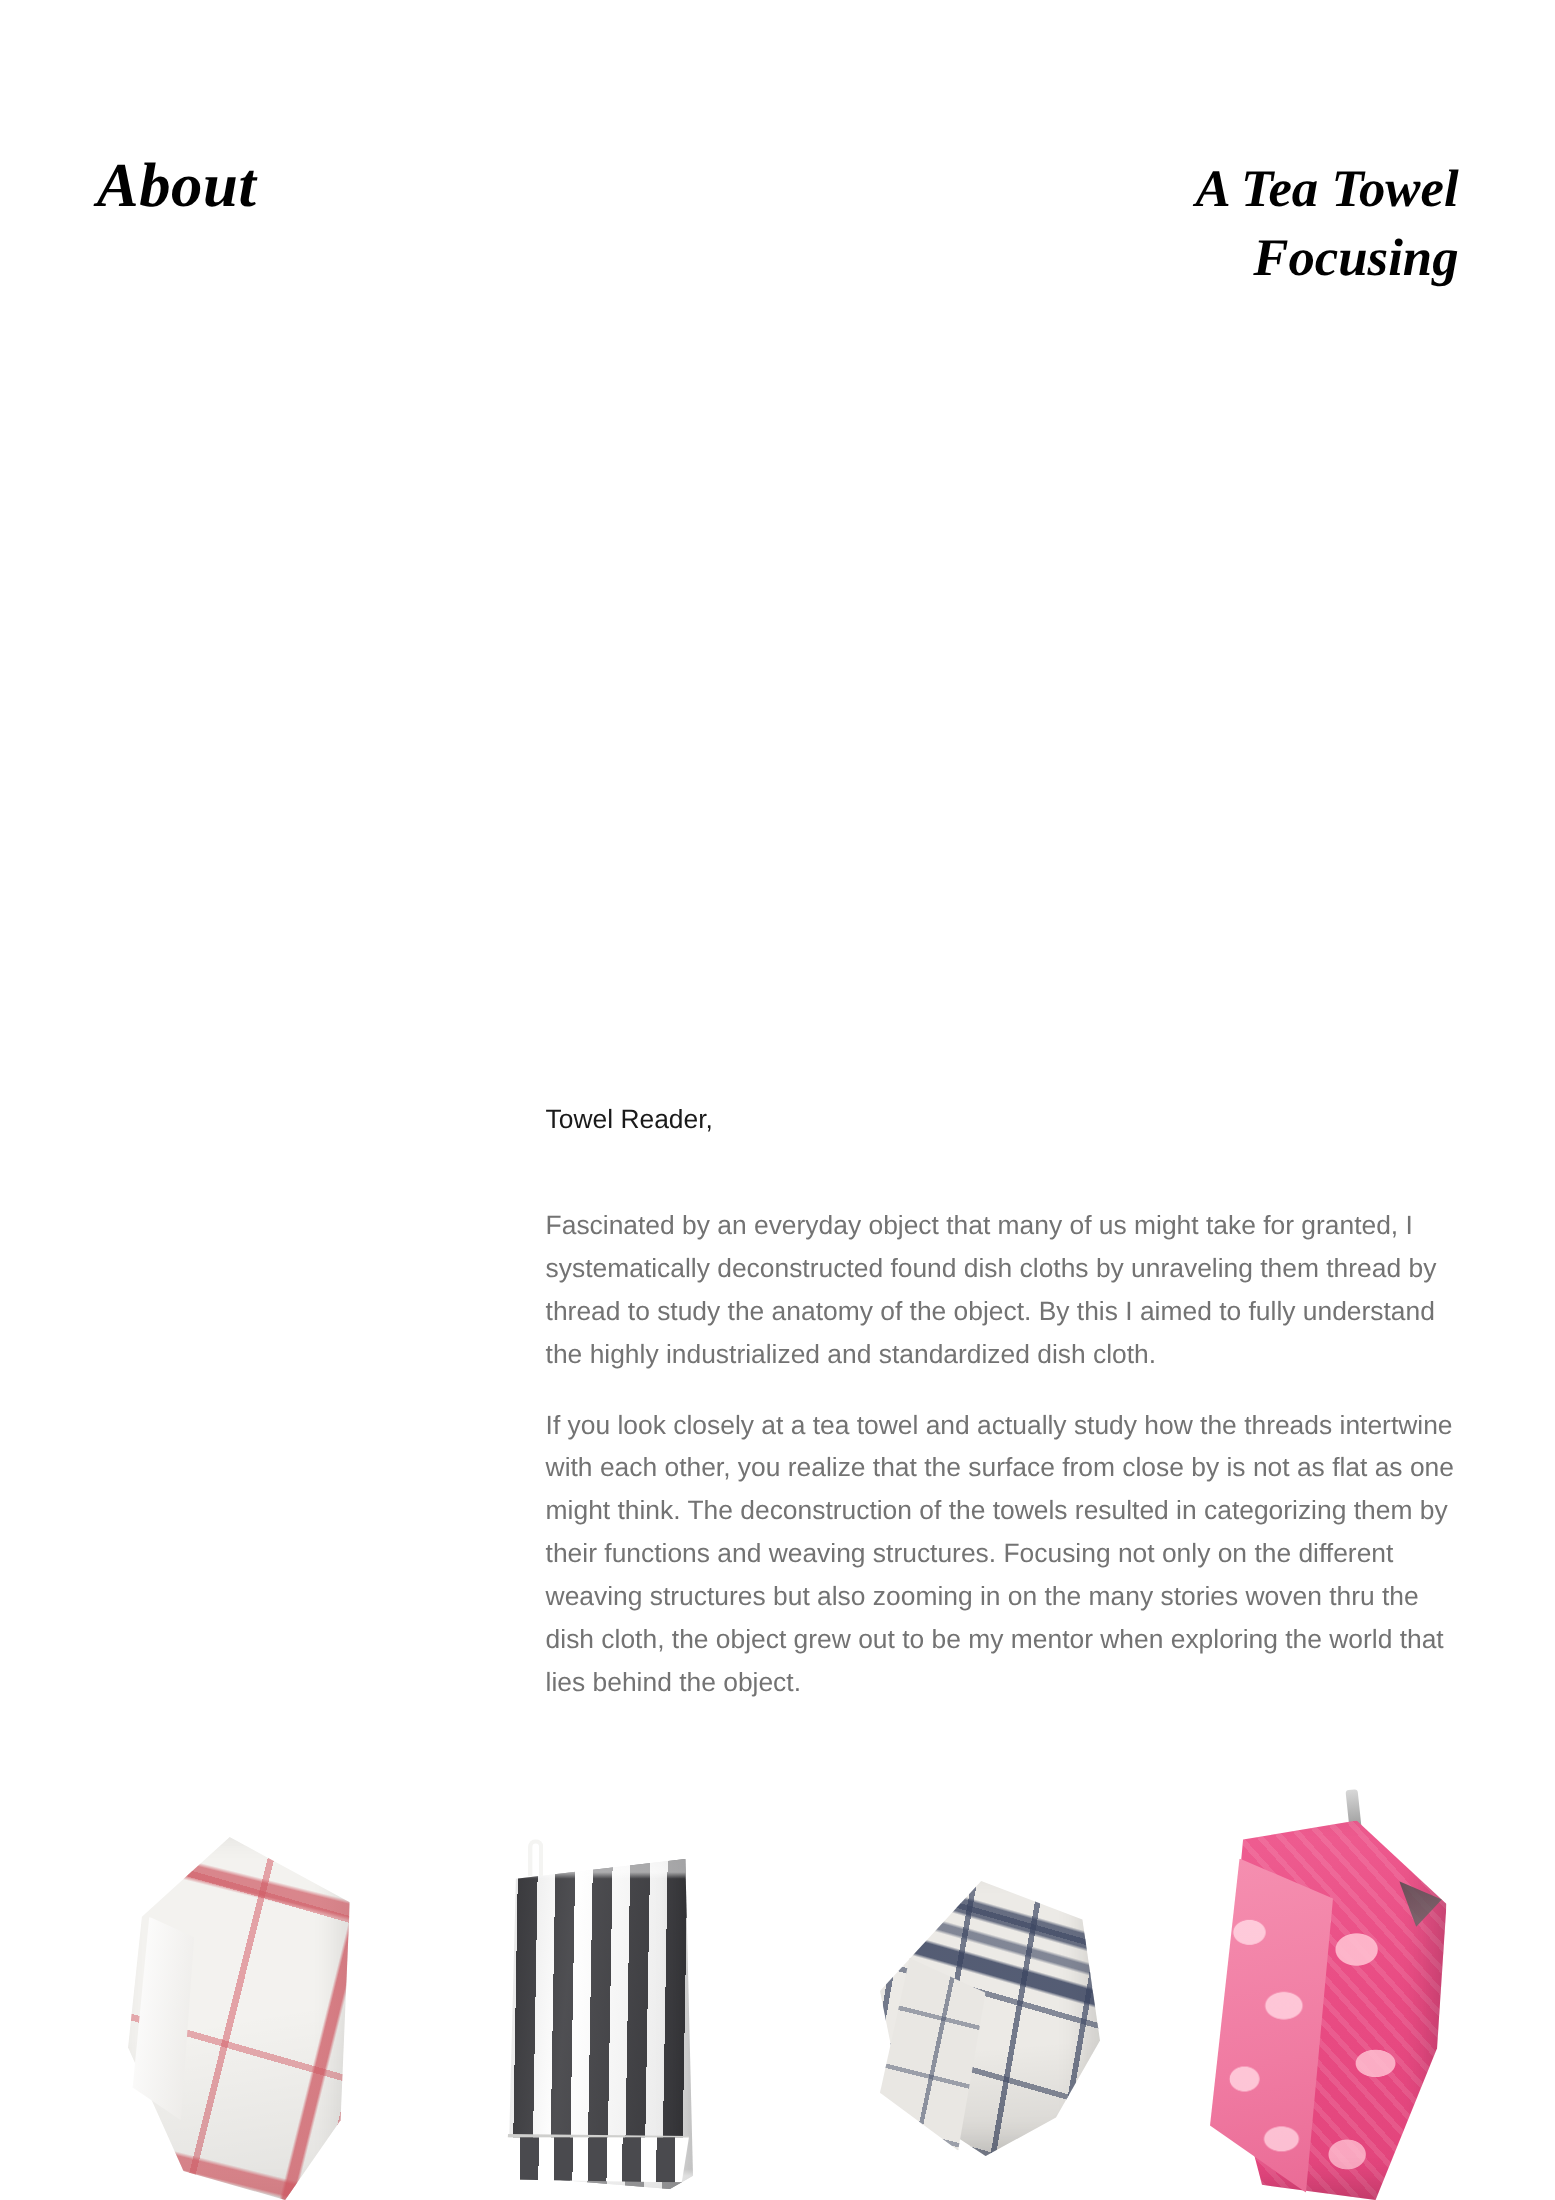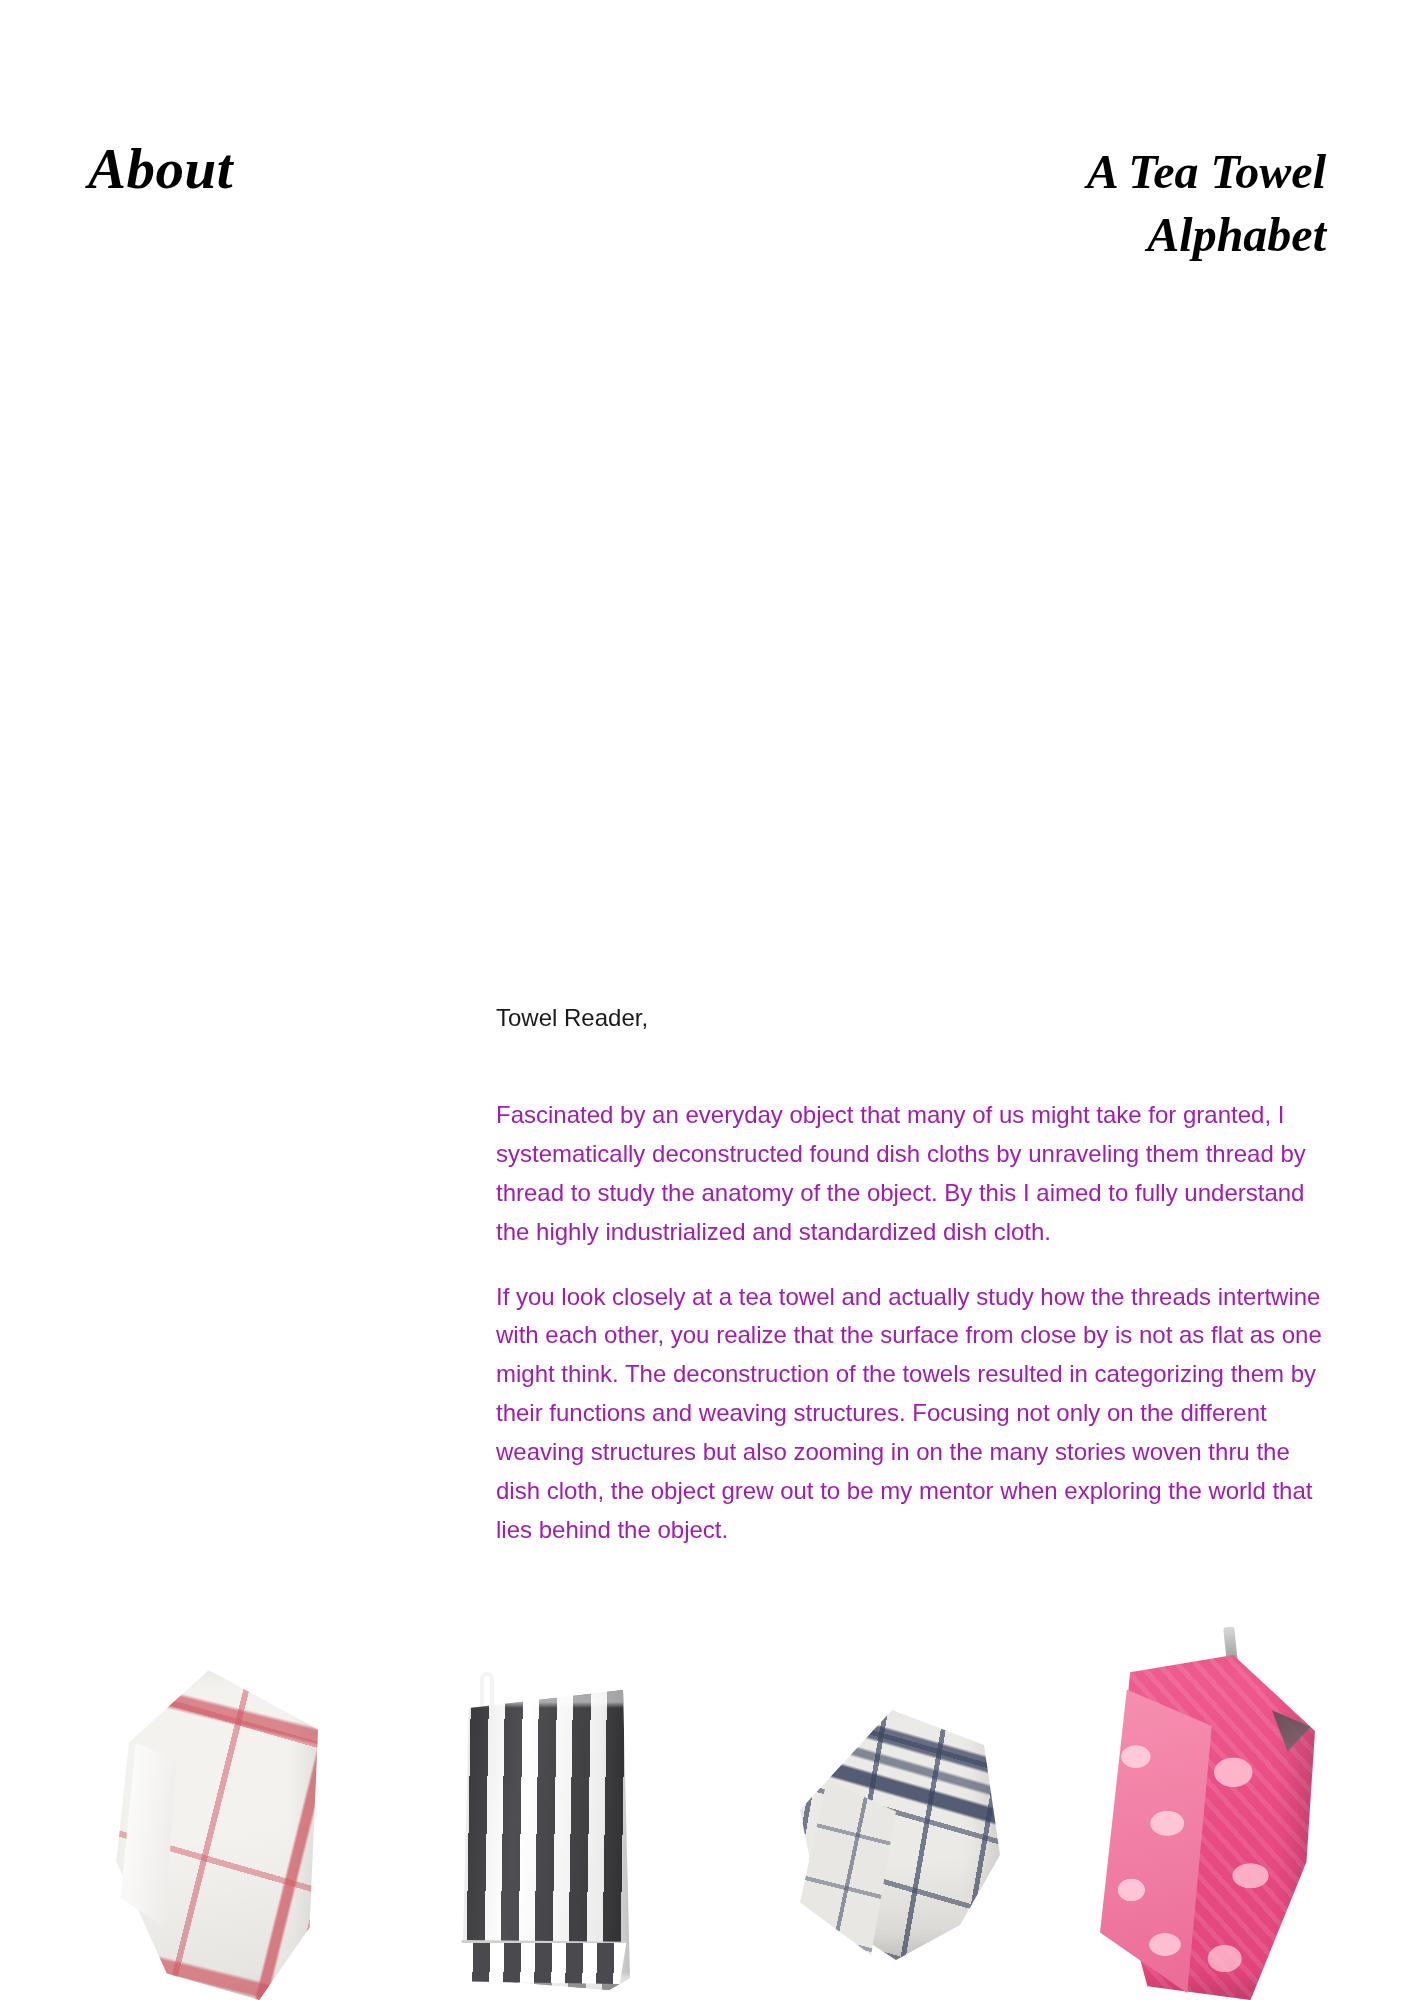--- a/index.html
+++ b/index.html
@@ -71,21 +71,21 @@
   }
   .salutation {
     font-size: 24px;
     line-height: 1.5;
     color: #1a1a1a;
     margin-bottom: 60px;
   }
   .para {
     font-size: 24px;
     line-height: 1.62;
-    color: #a21caf;
+    color: #737373;
     margin-bottom: 26px;
     text-align: left;
   }
   .para:last-child { margin-bottom: 0; }
 
   
   .towels {
     position: absolute;
     left: 0;
     top: 1630px;
@@ -256,21 +256,21 @@
 </style>
 </head>
 <body>
 
 <div class="page">
 
   <div class="heading-about">About</div>
 
   <div class="heading-title">
     <span class="line">A Tea Towel</span>
-    <span class="line">Alphabet</span>
+    <span class="line">Focusing</span>
   </div>
 
 
   <div class="letter">
     <div class="salutation">Towel Reader,</div>
     <p class="para">Fascinated by an everyday object that many of us might take for granted, I systematically deconstructed found dish cloths by unraveling them thread by thread to study the anatomy of the object. By this I aimed to fully understand the highly industrialized and standardized dish cloth.</p>
     <p class="para">If you look closely at a tea towel and actually study how the threads intertwine with each other, you realize that the surface from close by is not as flat as one might think. The deconstruction of the towels resulted in categorizing them by their functions and weaving structures. Focusing not only on the different weaving structures but also zooming in on the many stories woven thru the dish cloth, the object grew out to be my mentor when exploring the world that lies behind the object.</p>
   </div>
 
   <div class="towels">

